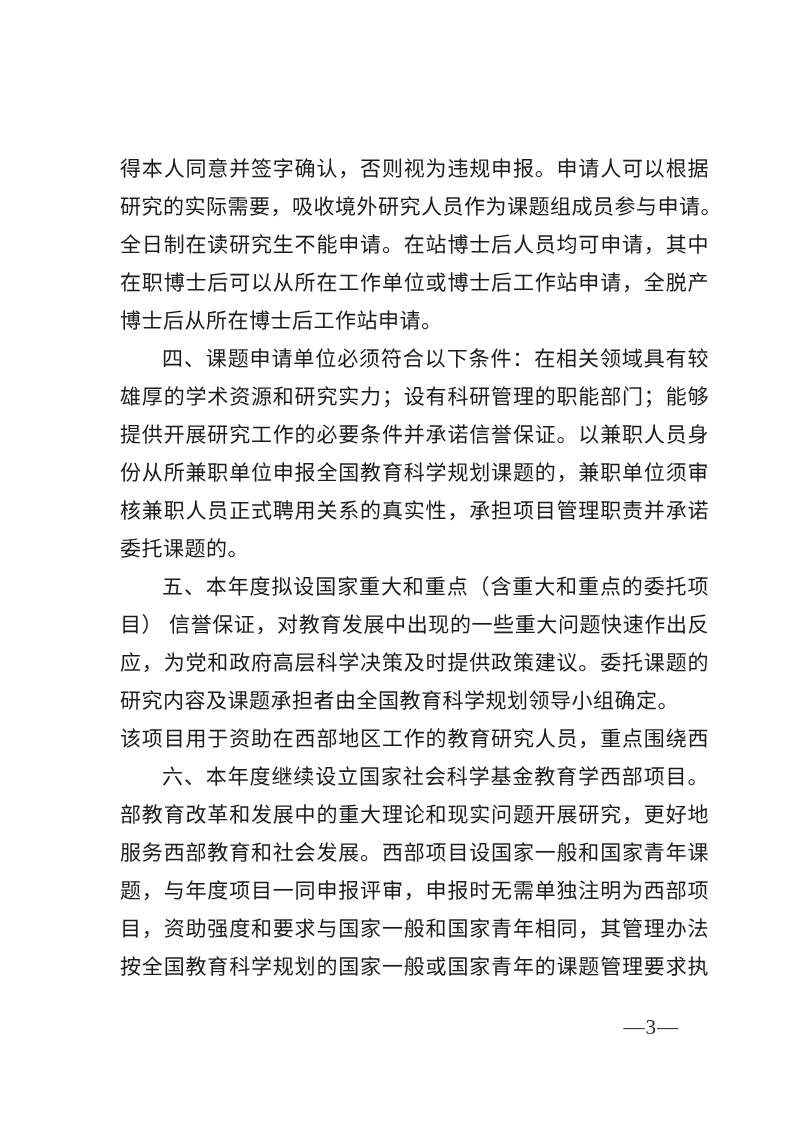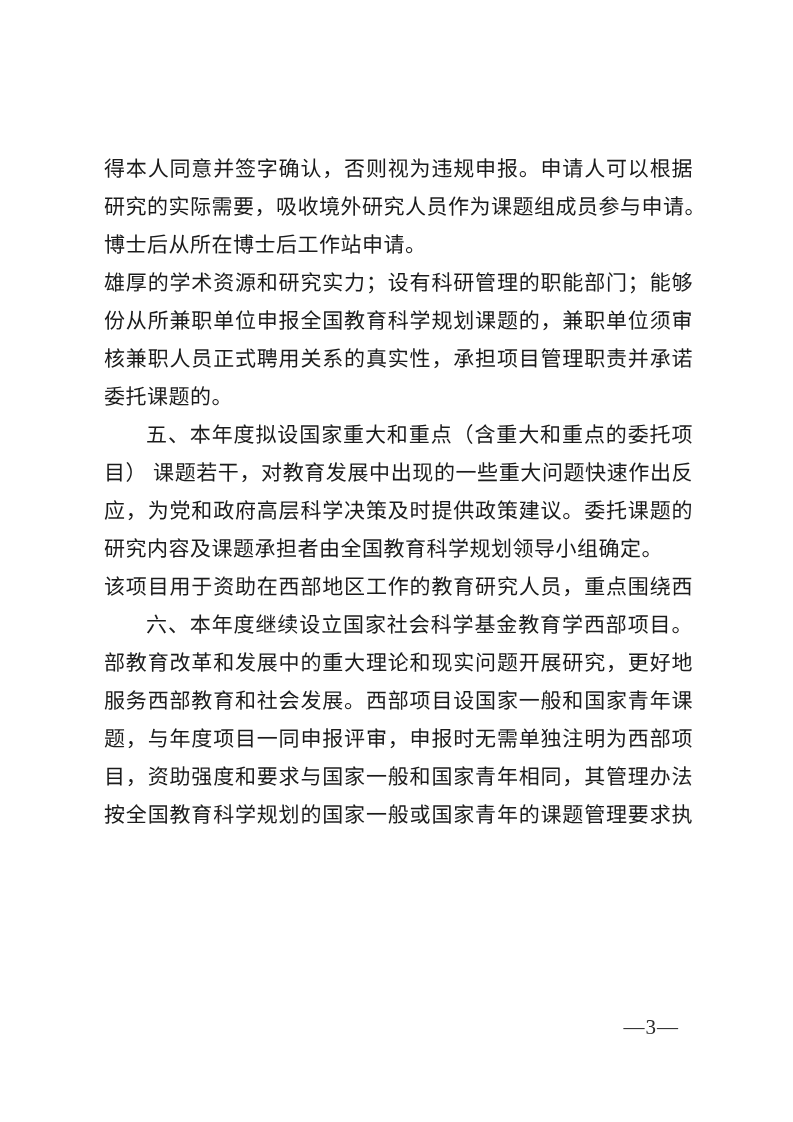--- a/index.html
+++ b/index.html
@@ -11,21 +11,21 @@
     position: relative;
     width: 793px;
     height: 1122px;
     background: #ffffff;
     overflow: hidden;
     font-family: "Liberation Serif", "DejaVu Serif", serif;
     color: #1b1b1b;
   }
   .text-block {
     position: absolute;
-    left: 104px;
+    left: 120px;
     top: 150px;
     width: 589px;
   }
   .line {
     font-size: 21px;
     line-height: 38px;
     height: 38px;
     letter-spacing: 0.5px;
     text-align: justify;
     text-align-last: justify;
@@ -53,33 +53,37 @@
 </head>
 <body>
 
 <div class="page">
 
   <div class="text-block">
 
     <div>
       <div class="line">得本人同意并签字确认，否则视为违规申报。申请人可以根据</div>
       <div class="line">研究的实际需要，吸收境外研究人员作为课题组成员参与申请。</div>
+      <div class="line">全日制在读研究生不能申请。在站博士后人员均可申请，其中</div>
+      <div class="line">在职博士后可以从所在工作单位或博士后工作站申请，全脱产</div>
       <div class="line lastline">博士后从所在博士后工作站申请。</div>
     </div>
 
     <div>
+      <div class="line indent">四、课题申请单位必须符合以下条件：在相关领域具有较</div>
       <div class="line">雄厚的学术资源和研究实力；设有科研管理的职能部门；能够</div>
+      <div class="line">提供开展研究工作的必要条件并承诺信誉保证。以兼职人员身</div>
       <div class="line">份从所兼职单位申报全国教育科学规划课题的，兼职单位须审</div>
       <div class="line">核兼职人员正式聘用关系的真实性，承担项目管理职责并承诺</div>
       <div class="line lastline">委托课题的。</div>
     </div>
 
     <div>
       <div class="line indent">五、本年度拟设国家重大和重点（含重大和重点的委托项</div>
-      <div class="line">目） 课题若干，对教育发展中出现的一些重大问题快速作出反</div>
+      <div class="line">目） 信誉保证，对教育发展中出现的一些重大问题快速作出反</div>
       <div class="line">应，为党和政府高层科学决策及时提供政策建议。委托课题的</div>
       <div class="line lastline">研究内容及课题承担者由全国教育科学规划领导小组确定。</div>
     </div>
 
     <div>
       <div class="line">该项目用于资助在西部地区工作的教育研究人员，重点围绕西</div>
       <div class="line indent">六、本年度继续设立国家社会科学基金教育学西部项目。</div>
       <div class="line">部教育改革和发展中的重大理论和现实问题开展研究，更好地</div>
       <div class="line">服务西部教育和社会发展。西部项目设国家一般和国家青年课</div>
       <div class="line">题，与年度项目一同申报评审，申报时无需单独注明为西部项</div>

